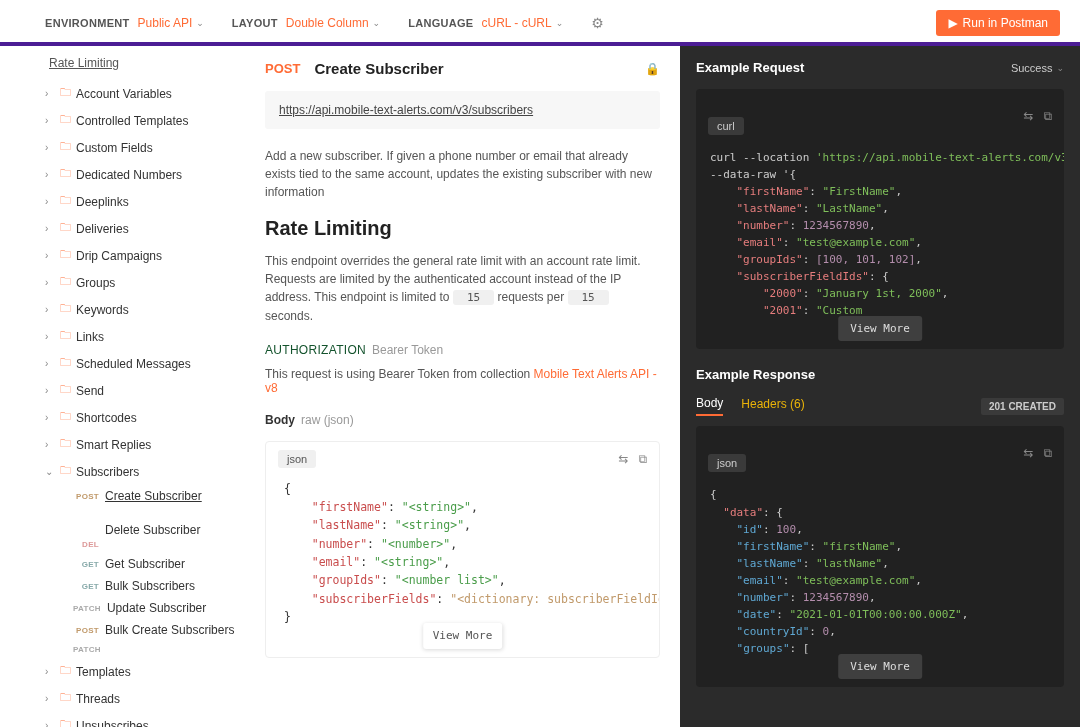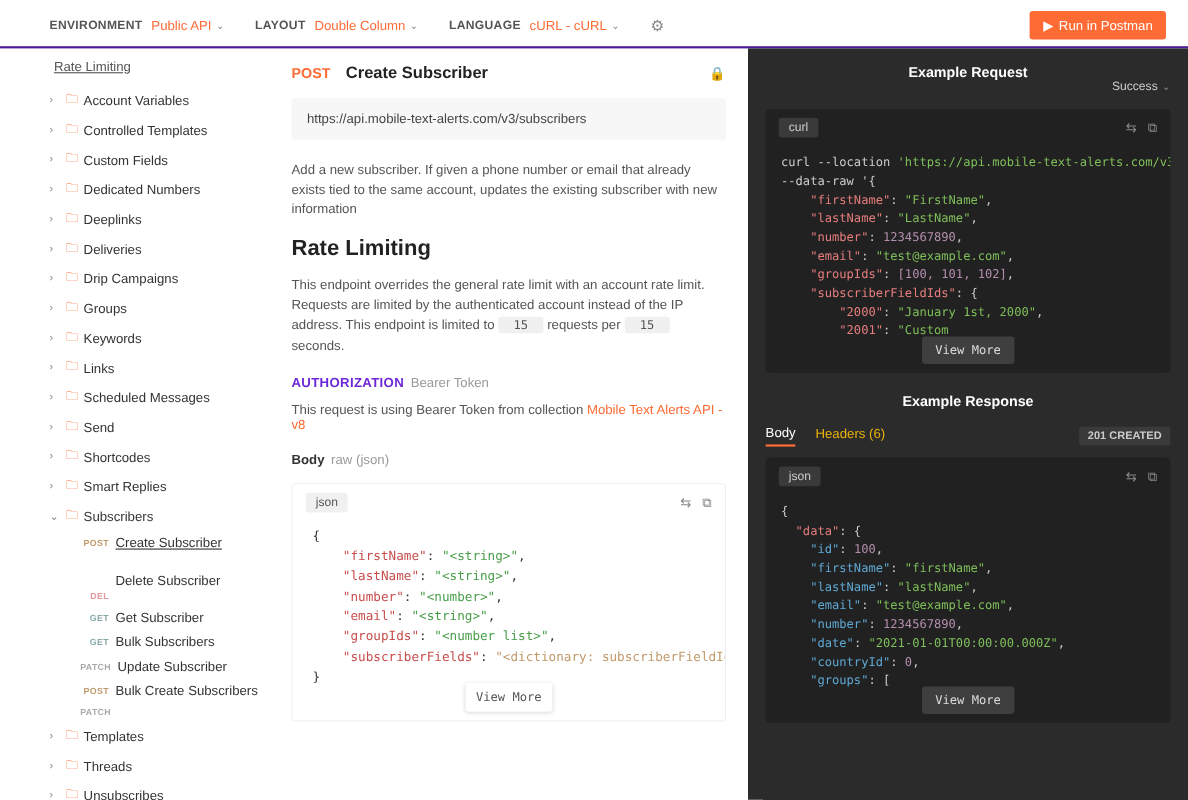--- a/index.html
+++ b/index.html
@@ -1,17 +1,17 @@
 <!DOCTYPE html>
 <html><head>
 <meta charset="utf-8">
 <style>
 * { box-sizing: border-box; margin: 0; padding: 0; }
 body { font-family: -apple-system, BlinkMacSystemFont, "Segoe UI", sans-serif; font-size: 12px; color: #333; background: #fff; width: 1080px; height: 727px; overflow: hidden; }
-.topbar { display: flex; align-items: center; padding: 10px 20px 6px 45px; gap: 8px; border-bottom: 2px solid #4c1d95; }
+.topbar { display: flex; align-items: center; padding: 10px 20px 6px 45px; gap: 8px; border-bottom: 4px solid #4c1d95; }
 .topbar .lbl { color: #555; font-weight: 600; font-size: 11px; letter-spacing: 0.3px; }
 .topbar .val { color: #ff6b35; font-size: 12px; display: flex; align-items: center; gap: 4px; margin-right: 20px; cursor: pointer; }
 .chev { font-size: 9px; color: #888; }
 .gear-icon { color: #888; cursor: pointer; font-size: 14px; }
 .spacer { flex: 1; }
 .run-btn { background: #ff6b35; color: #fff; border: none; padding: 6px 12px; border-radius: 3px; font-size: 12px; cursor: pointer; display: flex; align-items: center; gap: 5px; }
 .main { display: flex; height: calc(100% - 40px); }
 .sidebar { width: 245px; padding: 10px 10px 10px 45px; overflow-y: auto; font-size: 12px; }
 .sidebar .section-link { color: #555; text-decoration: underline; display: block; margin-bottom: 10px; margin-left: 4px; }
 .nav-item { display: flex; align-items: center; gap: 5px; padding: 4px 0; cursor: pointer; color: #333; }
@@ -23,45 +23,45 @@
 .m-post { color: #c19a6b; }
 .m-del { color: #d99; margin-top: 29px; }
 .m-get { color: #8aa; }
 .m-patch { color: #aaa; }
 .active-link { text-decoration: underline; }
 .center { flex: 1; padding: 14px 20px; overflow-y: auto; min-width: 0; }
 .endpoint-head { display: flex; align-items: center; gap: 14px; margin-bottom: 14px; }
 .endpoint-head .method { color: #ff6b35; font-weight: 700; font-size: 13px; }
 .endpoint-head .title { font-weight: 600; font-size: 15px; color: #222; }
 .lock-icon { margin-left: auto; color: #999; }
-.url-box { background: #f7f7f7; padding: 12px 14px; font-size: 12px; color: #444; border-radius: 3px; margin-bottom: 18px; }
+.url-box { background: #f7f7f7; padding: 12px 14px; font-size: 12px; color: #444; border-radius: 3px; margin-bottom: 18px; text-decoration: underline; }
 .desc { color: #555; font-size: 12px; line-height: 1.5; margin-bottom: 12px; }
 .h2 { font-size: 20px; font-weight: 700; color: #222; margin: 16px 0 12px; }
 .auth-row { margin: 18px 0 10px; }
-.auth-row .label { font-weight: 700; font-size: 12px; color: #6d28d9; letter-spacing: 0.3px; }
+.auth-row .label { font-weight: 400; font-size: 12px; color: #14532d; letter-spacing: 0.3px; }
 .auth-row .value { color: #999; font-size: 12px; margin-left: 6px; }
 .auth-desc { font-size: 12px; color: #555; }
 .auth-desc a { color: #ff6b35; text-decoration: none; }
 .body-row { margin: 18px 0 14px; }
 .body-row .label { font-weight: 600; font-size: 12px; color: #333; }
 .body-row .value { color: #999; font-size: 12px; margin-left: 6px; }
 .code-block { border: 1px solid #eee; border-radius: 4px; position: relative; }
 .code-head { padding: 8px 12px; display: flex; align-items: center; }
 .code-head .lang { background: #f0f0f0; padding: 3px 9px; border-radius: 3px; font-size: 11px; color: #555; }
 .code-head .tools { margin-left: auto; display: flex; gap: 10px; color: #888; cursor: pointer; }
 .code-body { padding: 4px 18px 30px; font-family: "Consolas", "Monaco", monospace; font-size: 11.5px; line-height: 1.6; color: #333; white-space: pre; overflow: hidden; position: relative; }
 .inline-badge { background: #f0f0f0; padding: 1px 14px; border-radius: 3px; font-family: monospace; font-size: 11px; }
 .view-more { position: absolute; bottom: 8px; left: 50%; transform: translateX(-50%); background: #fff; padding: 4px 10px; font-size: 11px; color: #555; border-radius: 3px; box-shadow: 0 1px 4px rgba(0,0,0,0.15); cursor: pointer; }
 .right { width: 400px; background: #2b2b2b; color: #ccc; padding: 14px 16px; overflow-y: auto; font-size: 12px; }
-.right .sec-head { display: flex; align-items: center; margin-bottom: 14px; flex-direction: column; }
+.right .sec-head { display: flex; align-items: center; margin-bottom: 14px; }
 .right .sec-head .title { color: #fff; font-weight: 600; font-size: 13px; }
 .right .sec-head .sel { margin-left: auto; color: #ccc; font-size: 11px; display: flex; align-items: center; gap: 4px; cursor: pointer; text-align: center; }
 .dark-block { background: #212121; border-radius: 4px; position: relative; margin-bottom: 18px; }
 .dark-head { padding: 8px 12px; display: flex; align-items: center; }
-.dark-head .lang { background: #3a3a3a; padding: 3px 9px; border-radius: 3px; font-size: 11px; color: #ccc; }
+.dark-head .lang { background: #3a3a3a; padding: 3px 9px; border-radius: 3px; font-size: 11px; color: #ccc; margin-top: 20px; }
 .dark-head .tools { margin-left: auto; display: flex; gap: 10px; color: #888; cursor: pointer; }
 .dark-body { padding: 6px 14px 30px; font-family: "Consolas", "Monaco", monospace; font-size: 11px; line-height: 1.55; white-space: pre; overflow: hidden; position: relative; color: #ccc; }
 .view-more-dark { position: absolute; bottom: 8px; left: 50%; transform: translateX(-50%); background: #3f3f3f; padding: 4px 12px; font-size: 11px; color: #ddd; border-radius: 3px; cursor: pointer; }
 .tabs { display: flex; gap: 18px; margin-bottom: 10px; align-items: center; }
 .tabs .tab { color: #eab308; font-size: 12px; cursor: pointer; padding-bottom: 4px; }
 .tabs .tab.active { color: #fff; border-bottom: 2px solid #ff6b35; }
 .status-badge { margin-left: auto; background: #3a3a3a; padding: 3px 8px; font-size: 10px; color: #ccc; border-radius: 2px; font-weight: bold; }
 
 .s-key { color: #e67d7d; }
 .s-url { color: #7fbf5a; }

